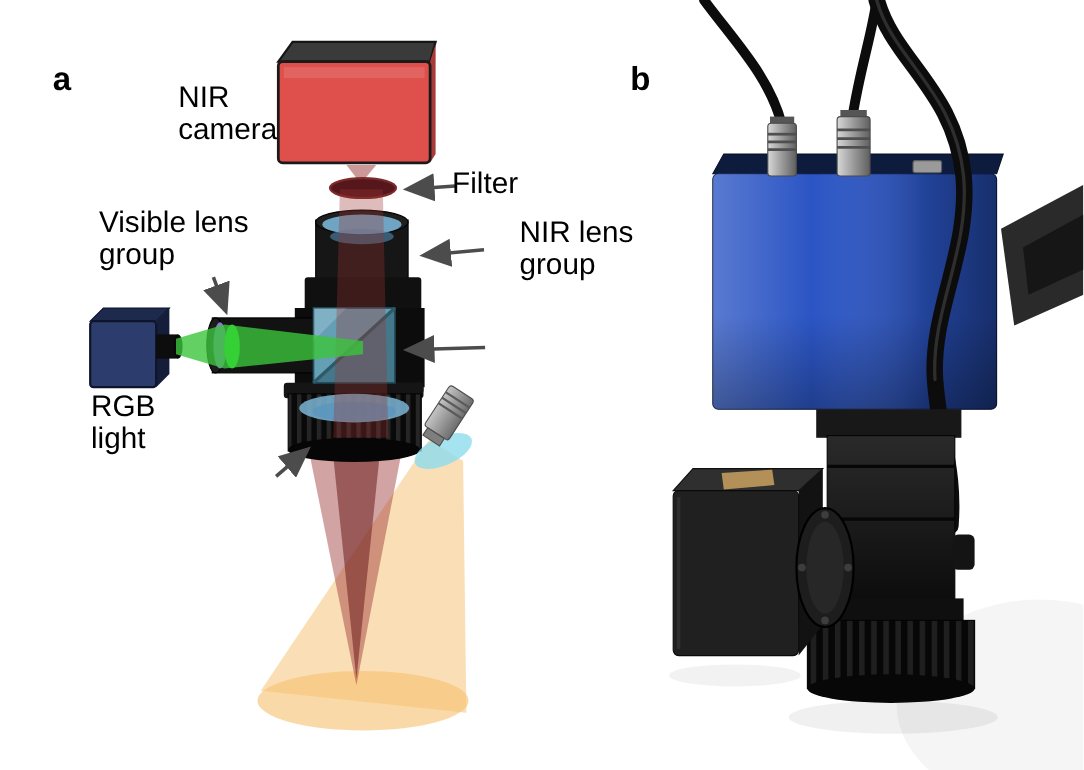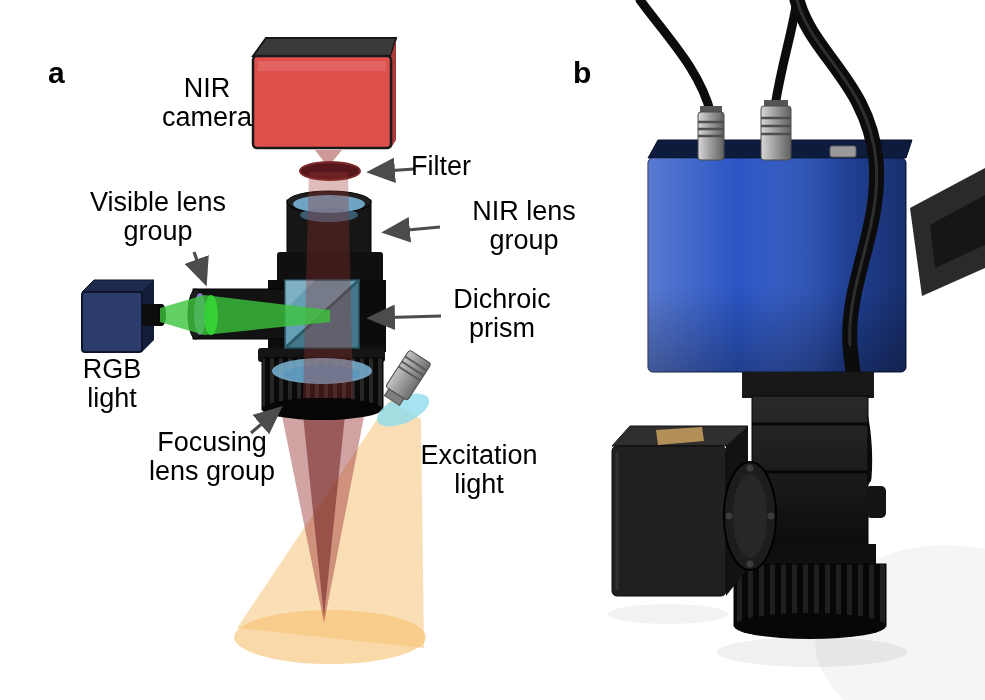--- a/index.html
+++ b/index.html
@@ -5,21 +5,21 @@
   html,body{margin:0;padding:0;background:#ffffff;}
   .stage{
     position:relative;width:985px;height:700px;background:#ffffff;
     font-family:"Liberation Sans", sans-serif;overflow:hidden;
   }
   .stage svg{position:absolute;left:0;top:0;}
   .panel-label{
     position:absolute;font-size:30px;font-weight:bold;color:#000;z-index:5;
   }
   .ann{
-    position:absolute;transform:translateX(-50%);text-align:center;
+    position:absolute;transform:translateX(-50%);text-align:left;
     font-size:27px;line-height:1.07;color:#000;white-space:pre-line;z-index:5;
   }
 </style>
 </head>
 <body>
 
 <div class="stage">
 
   <svg width="985" height="700" viewBox="0 0 985 700">
     <defs>
@@ -223,22 +223,16 @@
   <div class="panel-label" style="left:48px;top:56px">a</div>
   <div class="panel-label" style="left:573px;top:56px">b</div>
 
   <div class="ann" style="left:207px;top:74px">NIR
 camera</div>
   <div class="ann" style="left:441px;top:152px">Filter</div>
   <div class="ann" style="left:158px;top:188px">Visible lens
 group</div>
   <div class="ann" style="left:524px;top:197px">NIR lens
 group</div>
-  <div class="ann" style="left:502px;top:285px">Dichroic
-prism</div>
   <div class="ann" style="left:112px;top:355px">RGB
 light</div>
-  <div class="ann" style="left:212px;top:428px">Focusing
-lens group</div>
-  <div class="ann" style="left:479px;top:441px">Excitation
-light</div>
 
 </div>
 
 </body></html>

